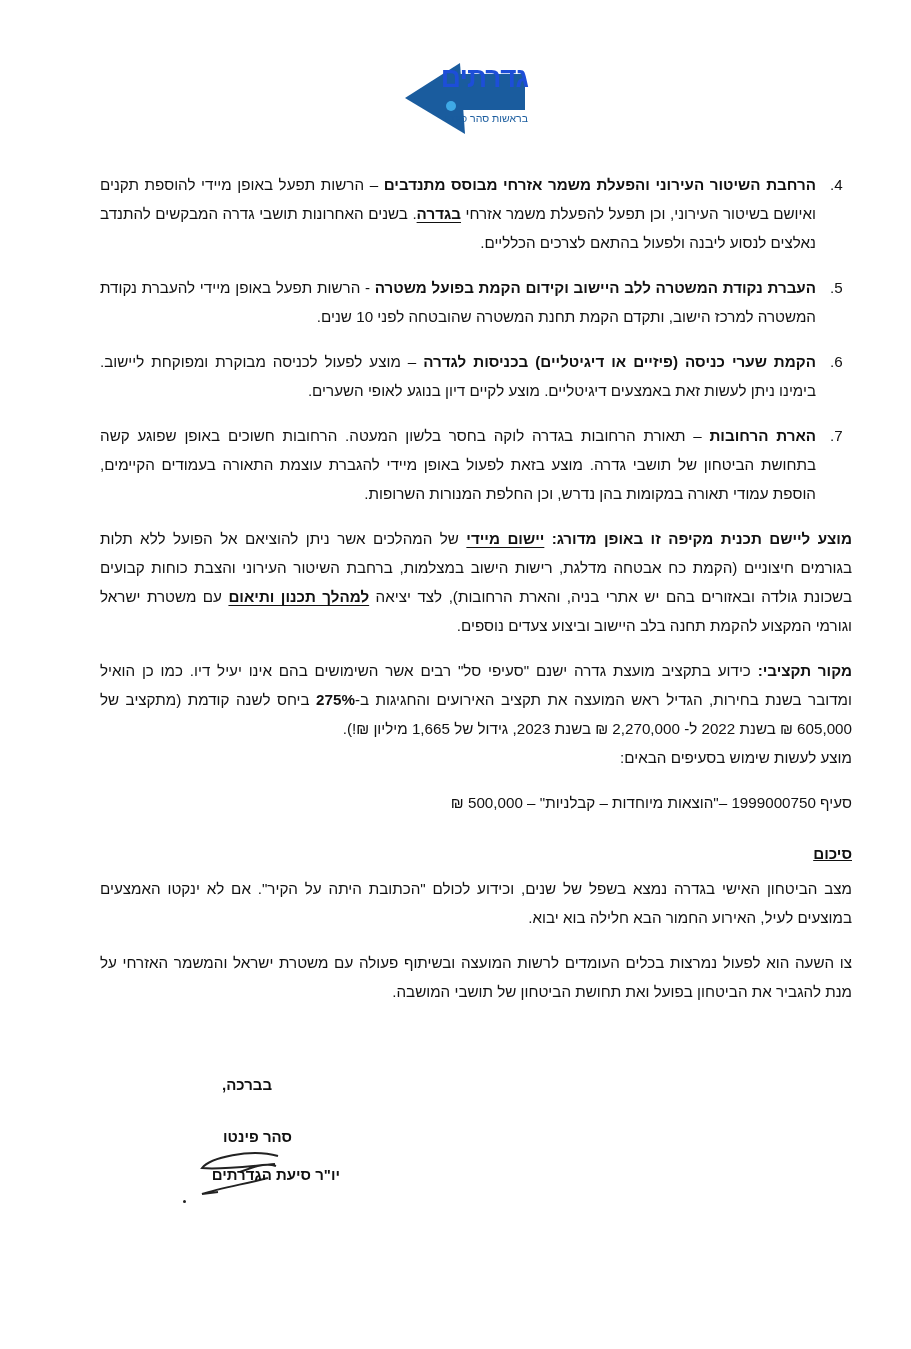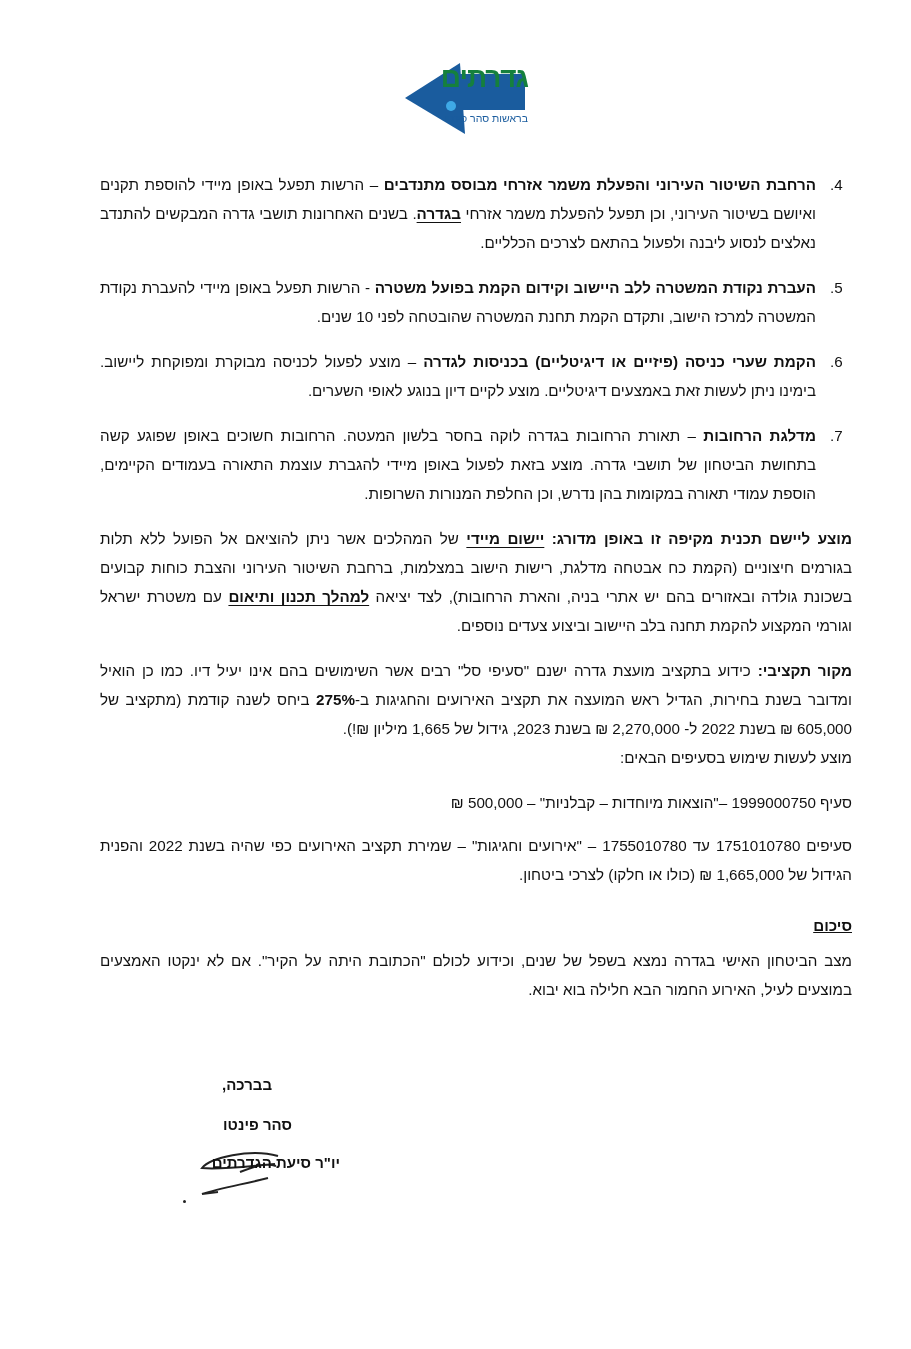--- a/index.html
+++ b/index.html
@@ -31,36 +31,36 @@
   u { text-decoration: underline; text-underline-offset: 3px; }
   .line-spaced { margin-bottom: 14px; }
   .section-title { font-weight: bold; text-decoration: underline; margin-top: 22px; margin-bottom: 6px; }
   .summary p { margin: 0 0 16px 0; font-weight: normal; }
   .sign {
     position: absolute; left: 150px; top: 1070px; width: 190px; font-size: 15px; line-height: 30px;
     font-weight: bold; text-align: right;
   }
   .signature-scribble { position: absolute; left: 190px; top: 1148px; width: 90px; height: 50px; }
   .sign .l1 { margin-right: 68px; }
-  .sign .l2 { margin-top: 10px; margin-right: 48px; }
+  .sign .l2 { margin-top: 22px; margin-right: 48px; }
   .sign .l3 { margin-top: 8px; }
   .dot { position: absolute; left: 183px; top: 1200px; width: 3px; height: 3px; background: #222; border-radius: 50%; }
   p { margin: 0; }
 </style>
 </head>
 <body>
 
 <div class="logo">
   <svg width="120" height="82" viewBox="0 0 120 82">
     <polygon points="0,40 55,5 60,76" fill="#1a5c9e"></polygon>
     <rect x="50" y="16" width="70" height="36" fill="#1a5c9e"></rect>
     <circle cx="46" cy="48" r="5" fill="#3fa9e6"></circle>
   </svg>
 </div>
-<div class="logo-name" style="color:#15803d;text-align:center;">גדרתים</div>
+<div class="logo-name" style="color:#1d4ed8;text-align:center;">גדרתים</div>
 <div class="logo-sub">בראשות סהר פינטו</div>
 
 <div class="content">
 
   <div class="item">
     <span class="num">4.</span>
     <b>הרחבת השיטור העירוני והפעלת משמר אזרחי מבוסס מתנדבים</b><span> – הרשות תפעל באופן מיידי להוספת תקנים ואיושם בשיטור העירוני, וכן תפעל להפעלת משמר אזרחי </span><b><u>בגדרה</u></b><span>. בשנים האחרונות תושבי גדרה המבקשים להתנדב נאלצים לנסוע ליבנה ולפעול בהתאם לצרכים הכלליים.</span>
   </div>
 
   <div class="item">
@@ -68,38 +68,38 @@
     <b>העברת נקודת המשטרה ללב היישוב וקידום הקמת בפועל משטרה</b><span> - הרשות תפעל באופן מיידי להעברת נקודת המשטרה למרכז הישוב, ותקדם הקמת תחנת המשטרה שהובטחה לפני 10 שנים.</span>
   </div>
 
   <div class="item">
     <span class="num">6.</span>
     <b>הקמת שערי כניסה (פיזיים או דיגיטליים) בכניסות לגדרה</b><span> – מוצע לפעול לכניסה מבוקרת ומפוקחת ליישוב. בימינו ניתן לעשות זאת באמצעים דיגיטליים. מוצע לקיים דיון בנוגע לאופי השערים.</span>
   </div>
 
   <div class="item">
     <span class="num">7.</span>
-    <b>מדלגת הרחובות</b><span> – תאורת הרחובות בגדרה לוקה בחסר בלשון המעטה. הרחובות חשוכים באופן שפוגע קשה בתחושת הביטחון של תושבי גדרה. מוצע בזאת לפעול באופן מיידי להגברת עוצמת התאורה בעמודים הקיימים, הוספת עמודי תאורה במקומות בהן נדרש, וכן החלפת המנורות השרופות.</span>
+    <b>הארת הרחובות</b><span> – תאורת הרחובות בגדרה לוקה בחסר בלשון המעטה. הרחובות חשוכים באופן שפוגע קשה בתחושת הביטחון של תושבי גדרה. מוצע בזאת לפעול באופן מיידי להגברת עוצמת התאורה בעמודים הקיימים, הוספת עמודי תאורה במקומות בהן נדרש, וכן החלפת המנורות השרופות.</span>
   </div>
 
   <div class="para">
     <b>מוצע ליישם תכנית מקיפה זו באופן מדורג: </b><b><u>יישום מיידי</u></b><span> של המהלכים אשר ניתן להוציאם אל הפועל ללא תלות בגורמים חיצוניים (הקמת כח אבטחה מדלגת, רישות הישוב במצלמות, ברחבת השיטור העירוני והצבת כוחות קבועים בשכונת גולדה ובאזורים בהם יש אתרי בניה, והארת הרחובות), לצד יציאה </span><b><u>למהלך תכנון ותיאום</u></b><span> עם משטרת ישראל וגורמי המקצוע להקמת תחנה בלב היישוב וביצוע צעדים נוספים.</span>
   </div>
 
   <div class="para">
     <b>מקור תקציבי:</b><span> כידוע בתקציב מועצת גדרה ישנם "סעיפי סל" רבים אשר השימושים בהם אינו יעיל דיו. כמו כן הואיל ומדובר בשנת בחירות, הגדיל ראש המועצה את תקציב האירועים והחגיגות ב-</span><b>275%</b><span> ביחס לשנה קודמת (מתקציב של 605,000 ₪ בשנת 2022 ל- 2,270,000 ₪ בשנת 2023, גידול של 1,665 מיליון ₪!).</span><br>
     <span>מוצע לעשות שימוש בסעיפים הבאים:</span>
   </div>
 
   <p class="line-spaced">סעיף 1999000750 –"הוצאות מיוחדות – קבלניות" – 500,000 ₪</p>
-  <p class="para">סעיפים 1751010780 עד 1755010780 – "אירועים וחגיגות" – שמירת תקציב האירועים כפי שהיה בשנת 2022 והפנית הגידול של 1,665,000 ₪ (כולו או חלקו) לצרכי ביטחון.</p>
 
   <div class="section-title">סיכום</div>
   <div class="summary">
     <p>מצב הביטחון האישי בגדרה נמצא בשפל של שנים, וכידוע לכולם "הכתובת היתה על הקיר". אם לא ינקטו האמצעים במוצעים לעיל, האירוע החמור הבא חלילה בוא יבוא.</p>
+    <p>צו השעה הוא לפעול נמרצות בכלים העומדים לרשות המועצה ובשיתוף פעולה עם משטרת ישראל והמשמר האזרחי על מנת להגביר את הביטחון בפועל ואת תחושת הביטחון של תושבי המושבה.</p>
   </div>
 </div>
 
 <svg class="signature-scribble" viewBox="0 0 90 50">
   <path d="M88,8 C60,0 20,10 12,20 C30,22 60,18 85,16 M86,18 C75,14 60,20 50,24 M78,30 C55,36 30,40 12,46 L28,44" stroke="#222" stroke-width="2" fill="none"></path>
 </svg>
 <div class="dot"></div>
 <div class="sign">
   <div class="l1">בברכה,</div>
   <div class="l2">סהר פינטו</div>

